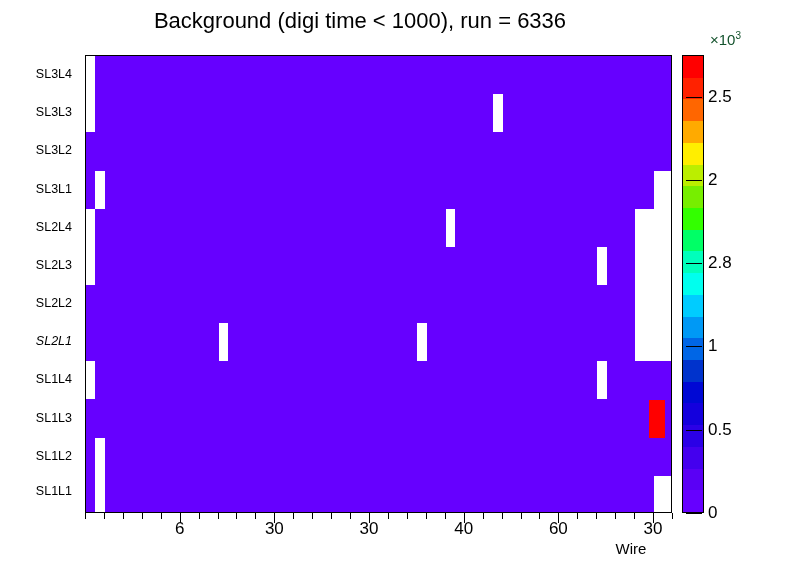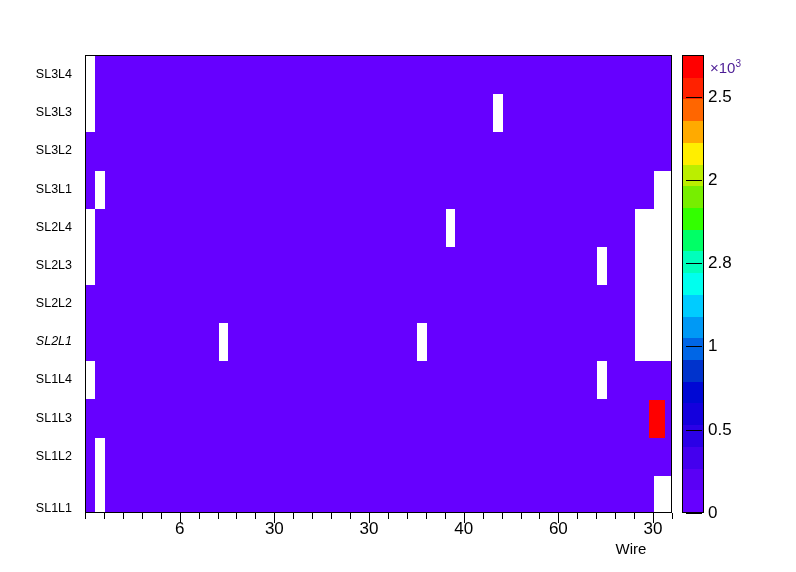--- a/index.html
+++ b/index.html
@@ -98,34 +98,34 @@
     left:708px;
     transform:translateY(-50%);
     font-size:17px;
     color:#000;
     white-space:nowrap;
   }
   .pmult{
     position:absolute;
     left:710px;top:30px;
     font-size:15px;
-    color:#4c1d95;
-    white-space:nowrap;
-    margin-top:28px;
+    color:#14532d;
+    white-space:nowrap;
   }
   .pmult sup{font-size:10px;vertical-align:super;}
 </style>
 </head>
 <body>
 
 <div id="root-canvas">
 
+  <div class="chart-title">Background (digi time &lt; 1000), run = 6336</div>
 
   <div class="ylabels" id="ylabels">
-      <div class="ylabel" style="top: 453px;">SL1L1</div>
+      <div class="ylabel" style="top: 436px;">SL1L1</div>
       <div class="ylabel" style="top: 400.75px;">SL1L2</div>
       <div class="ylabel" style="top: 362.583px;">SL1L3</div>
       <div class="ylabel" style="top: 324.417px;">SL1L4</div>
       <div class="ylabel" style="top: 286.25px; font-style: italic;">SL2L1</div>
       <div class="ylabel" style="top: 248.083px;">SL2L2</div>
       <div class="ylabel" style="top: 209.917px;">SL2L3</div>
       <div class="ylabel" style="top: 171.75px;">SL2L4</div>
       <div class="ylabel" style="top: 133.583px;">SL3L1</div>
       <div class="ylabel" style="top: 95.4167px; margin-left: 44px;">SL3L2</div>
       <div class="ylabel" style="top: 57.25px;">SL3L3</div>

